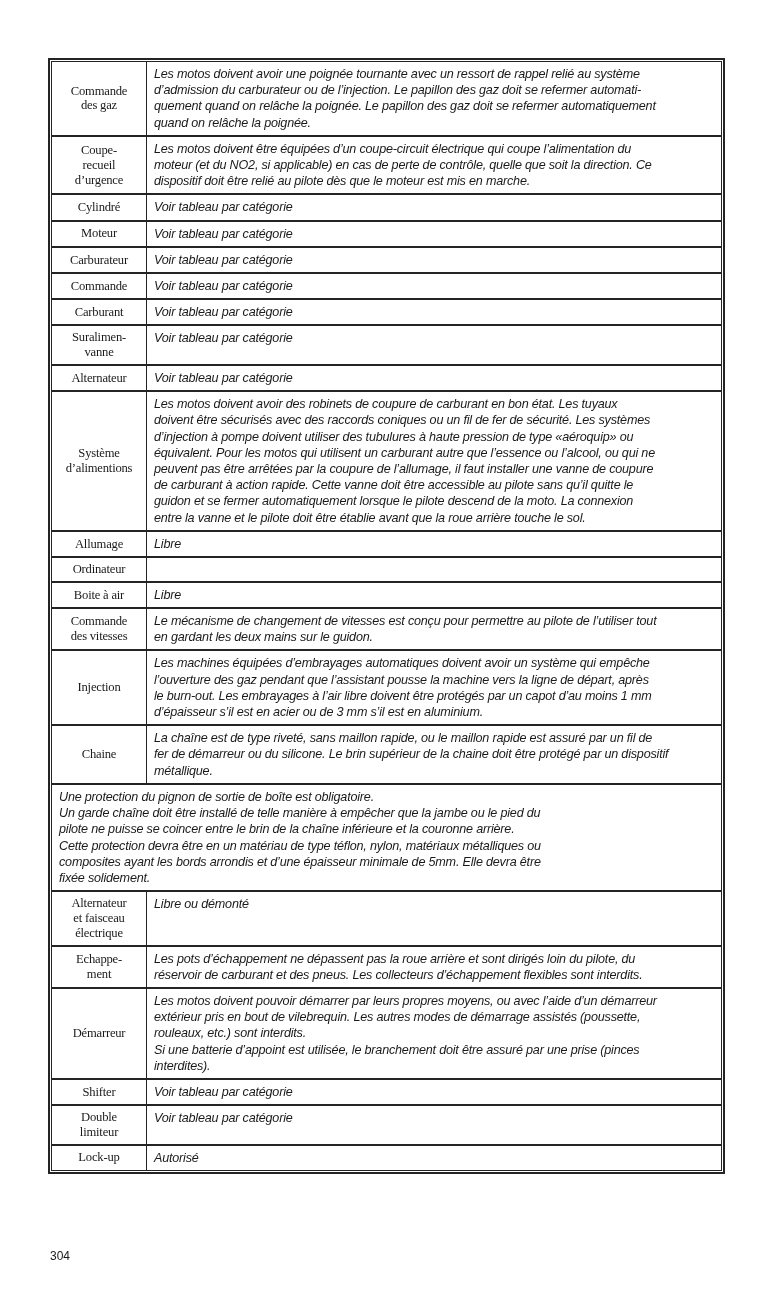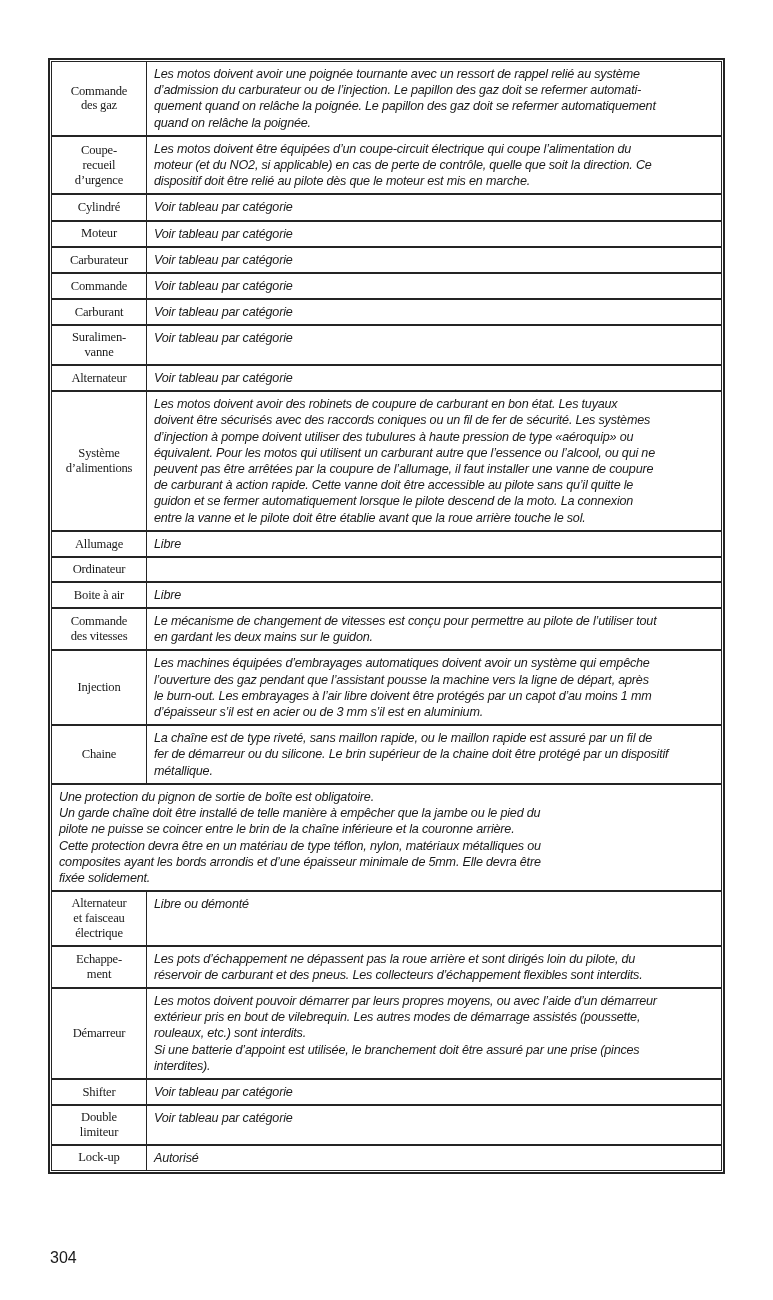--- a/index.html
+++ b/index.html
@@ -67,21 +67,21 @@
     font-size: 12.6px;
     line-height: 16.2px;
     letter-spacing: -0.2px;
     white-space: pre-line;
     display: block;
   }
   .page-number {
     position: absolute;
     left: 50px;
     top: 1249px;
-    font-size: 16px;
+    font-size: 12px;
     letter-spacing: 0px;
     color: #1a1a1a;
     text-align: right;
   }
 </style>
 </head>
 <body>
 
 <div class="page">
 

